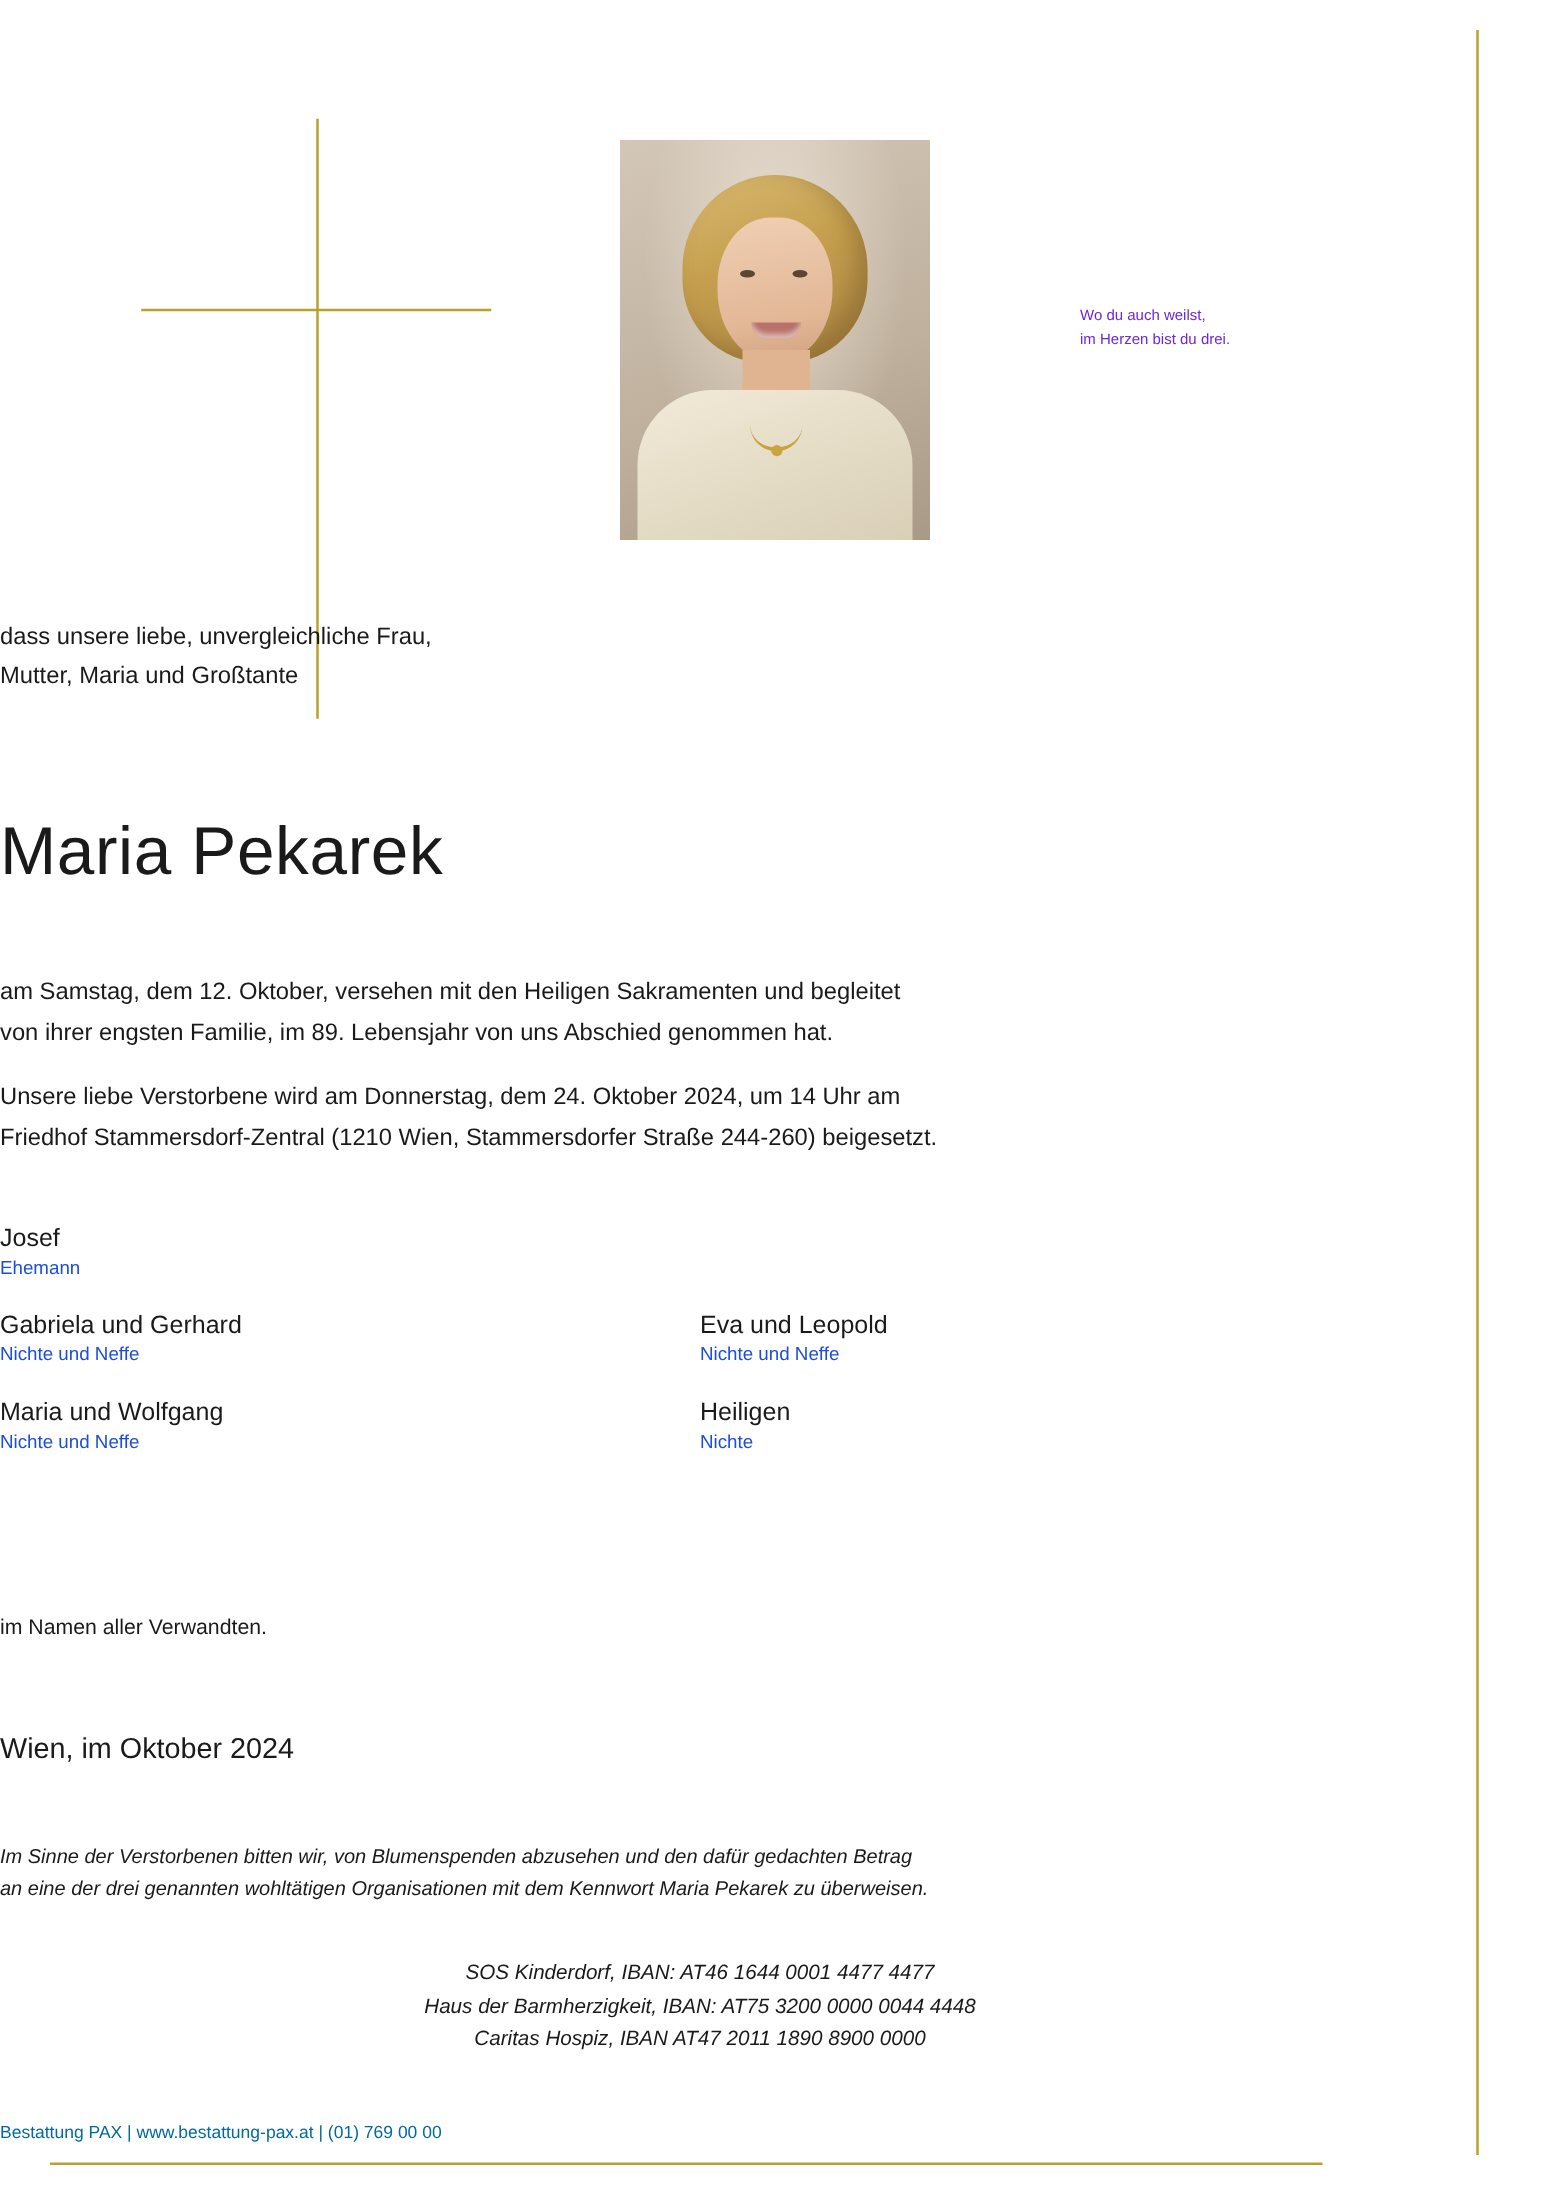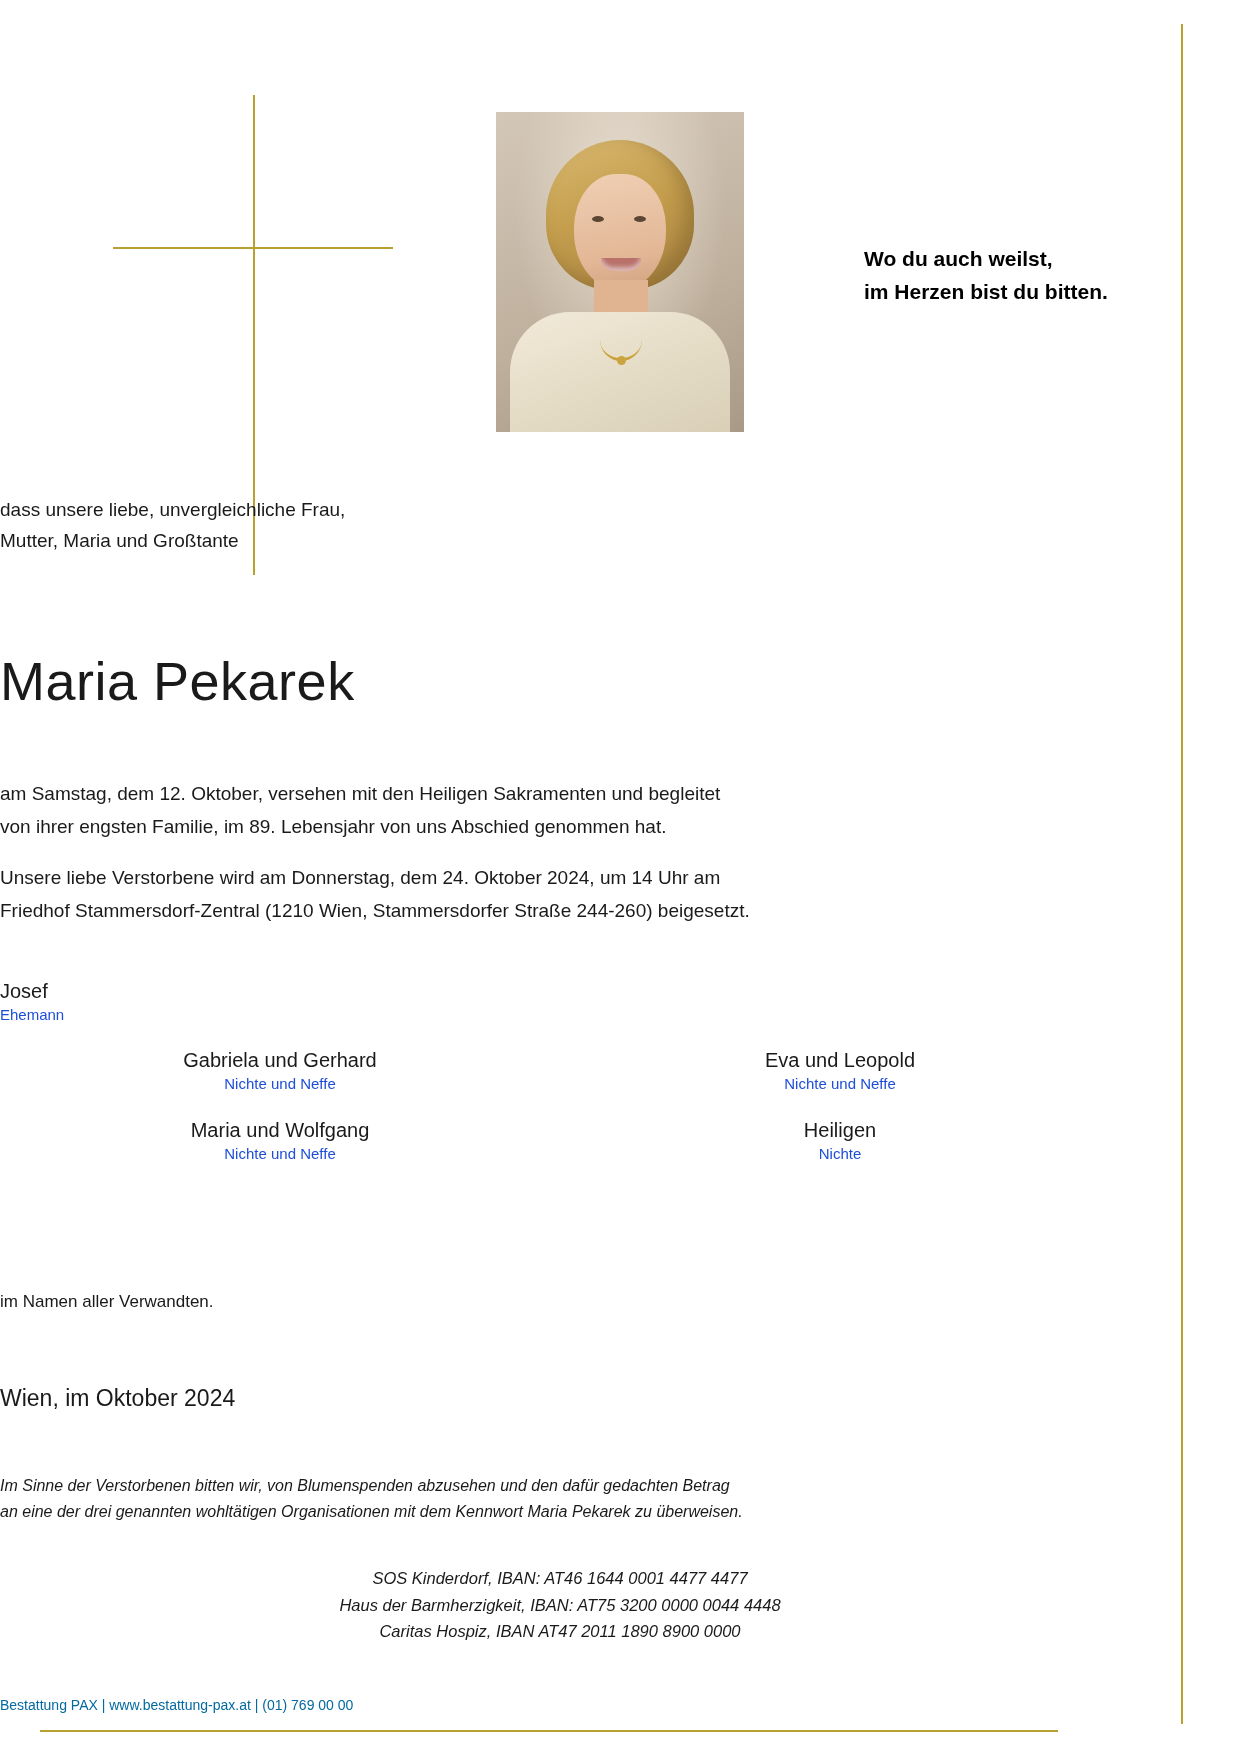--- a/index.html
+++ b/index.html
@@ -141,24 +141,23 @@
     height: 9px;
     border-radius: 50%;
     background: #caa43f;
   }
 
   
   .motto {
     position: absolute;
     left: 864px;
     top: 243px;
-    font-size: 21px;
+    font-size: 12px;
     line-height: 1.55;
-    color: #000000;
-    font-weight: bold;
+    color: #6d28d9;
   }
   .intro {
     position: absolute;
     top: 495px;
     left: 0;
     width: 1120px;
     font-size: 19px;
     line-height: 1.62;
   }
   .name {
@@ -203,21 +202,20 @@
   }
   .fam-rel {
     font-size: 15px;
     line-height: 1.35;
     color: #1d4ed8;
   }
   .fam-row {
     display: flex;
     justify-content: center;
     margin-bottom: 22px;
-    text-align: center;
   }
   .fam-col {
     width: 50%;
   }
   .closing {
     position: absolute;
     top: 1292px;
     left: 0;
     width: 1120px;
     font-size: 17px;
@@ -278,21 +276,21 @@
   <div class="eye-r"></div>
   <div class="mouth"></div>
   <div class="neck"></div>
   <div class="body"></div>
   <div class="necklace"></div>
   <div class="pendant"></div>
 </div>
 
 <div class="motto">
   <div>Wo du auch weilst,</div>
-  <div>im Herzen bist du bitten.</div>
+  <div>im Herzen bist du drei.</div>
 </div>
 
 <div class="intro">
   <div>dass unsere liebe, unvergleichliche Frau,</div>
   <div>Mutter, Maria und Großtante</div>
 </div>
 
 <div class="name">Maria Pekarek</div>
 
 <div class="para-1">

